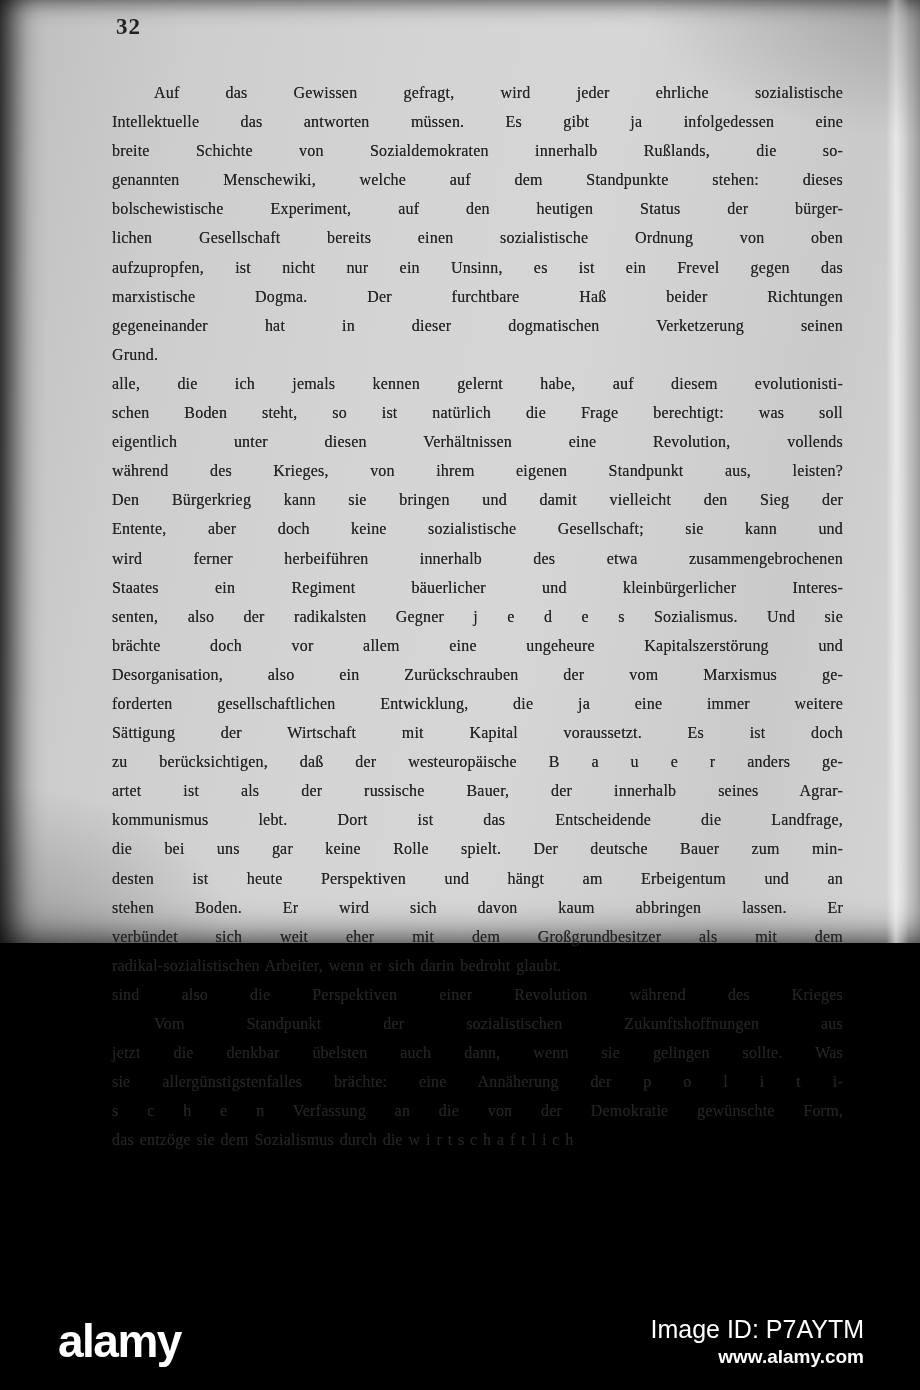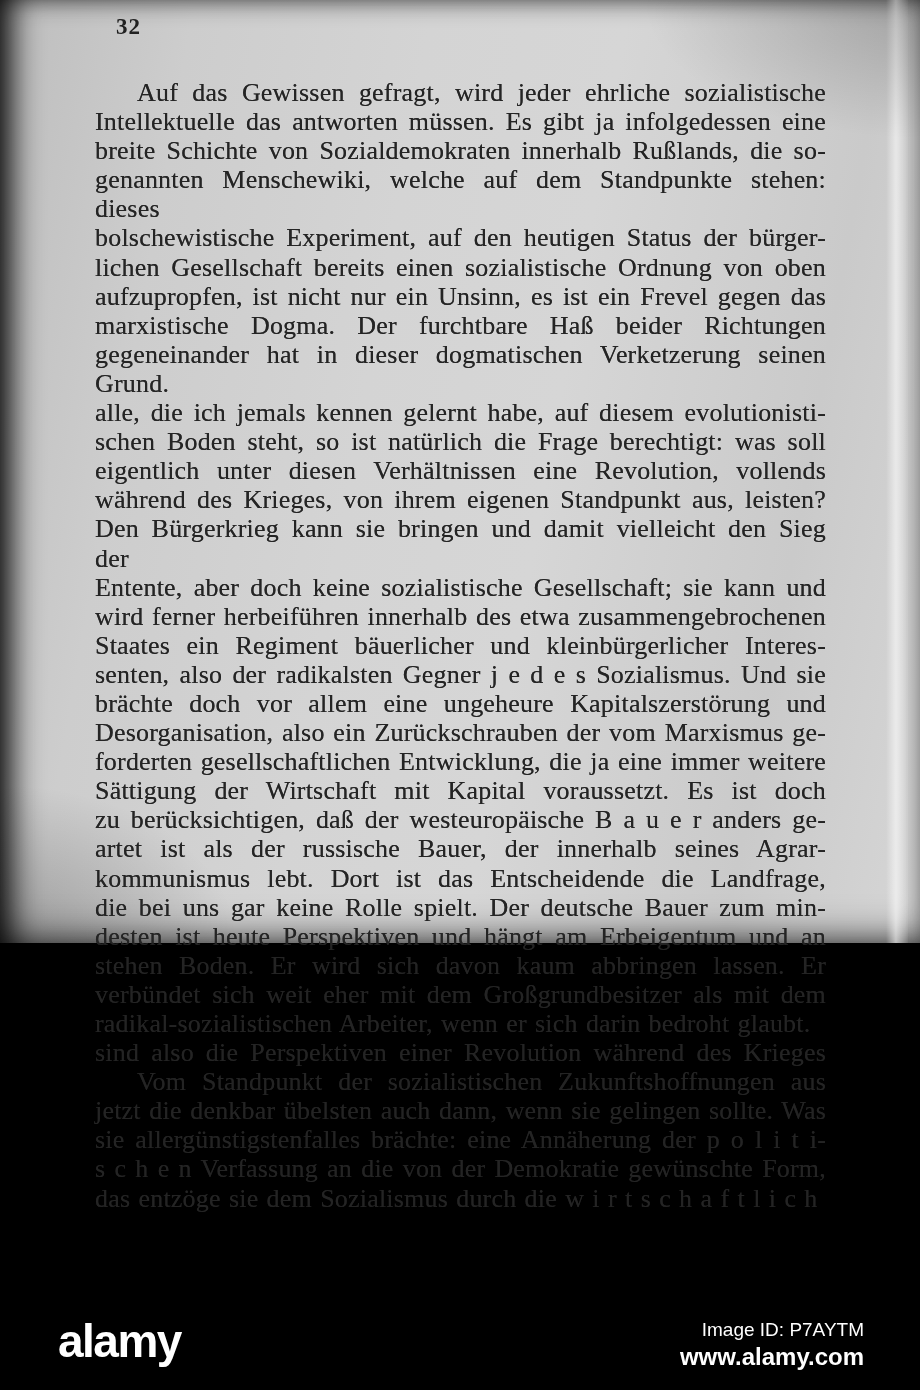--- a/index.html
+++ b/index.html
@@ -55,25 +55,25 @@
     position: absolute;
     left: 116px;
     top: 14px;
     font-size: 23px;
     font-weight: bold;
     letter-spacing: 1px;
     color: #222;
   }
   .page-text {
     position: absolute;
-    left: 95px;
+    left: 112px;
     top: 78px;
     width: 731px;
     color: #242424;
-    font-size: 26px;
+    font-size: 16px;
     line-height: 29.1px;
     letter-spacing: 0.2px;
     word-spacing: 1.5px;
     text-shadow: 0 0 0.5px rgba(35,35,35,0.75);
   }
   .line {
     text-align: justify;
     text-align-last: justify;
     white-space: normal;
   }
@@ -105,26 +105,26 @@
     color: #fff;
   }
   .wm-right {
     position: absolute;
     right: 56px;
     top: 50%;
     transform: translateY(-50%);
     text-align: right;
   }
   .wm-image-id {
-    font-size: 19px;
+    font-size: 25px;
     line-height: 27px;
     color: #fff;
   }
   .wm-url {
-    font-size: 24px;
+    font-size: 19px;
     line-height: 27px;
     font-weight: 700;
     color: #fff;
   }
 </style>
 </head>
 <body>
 
 <div class="stage">
 

